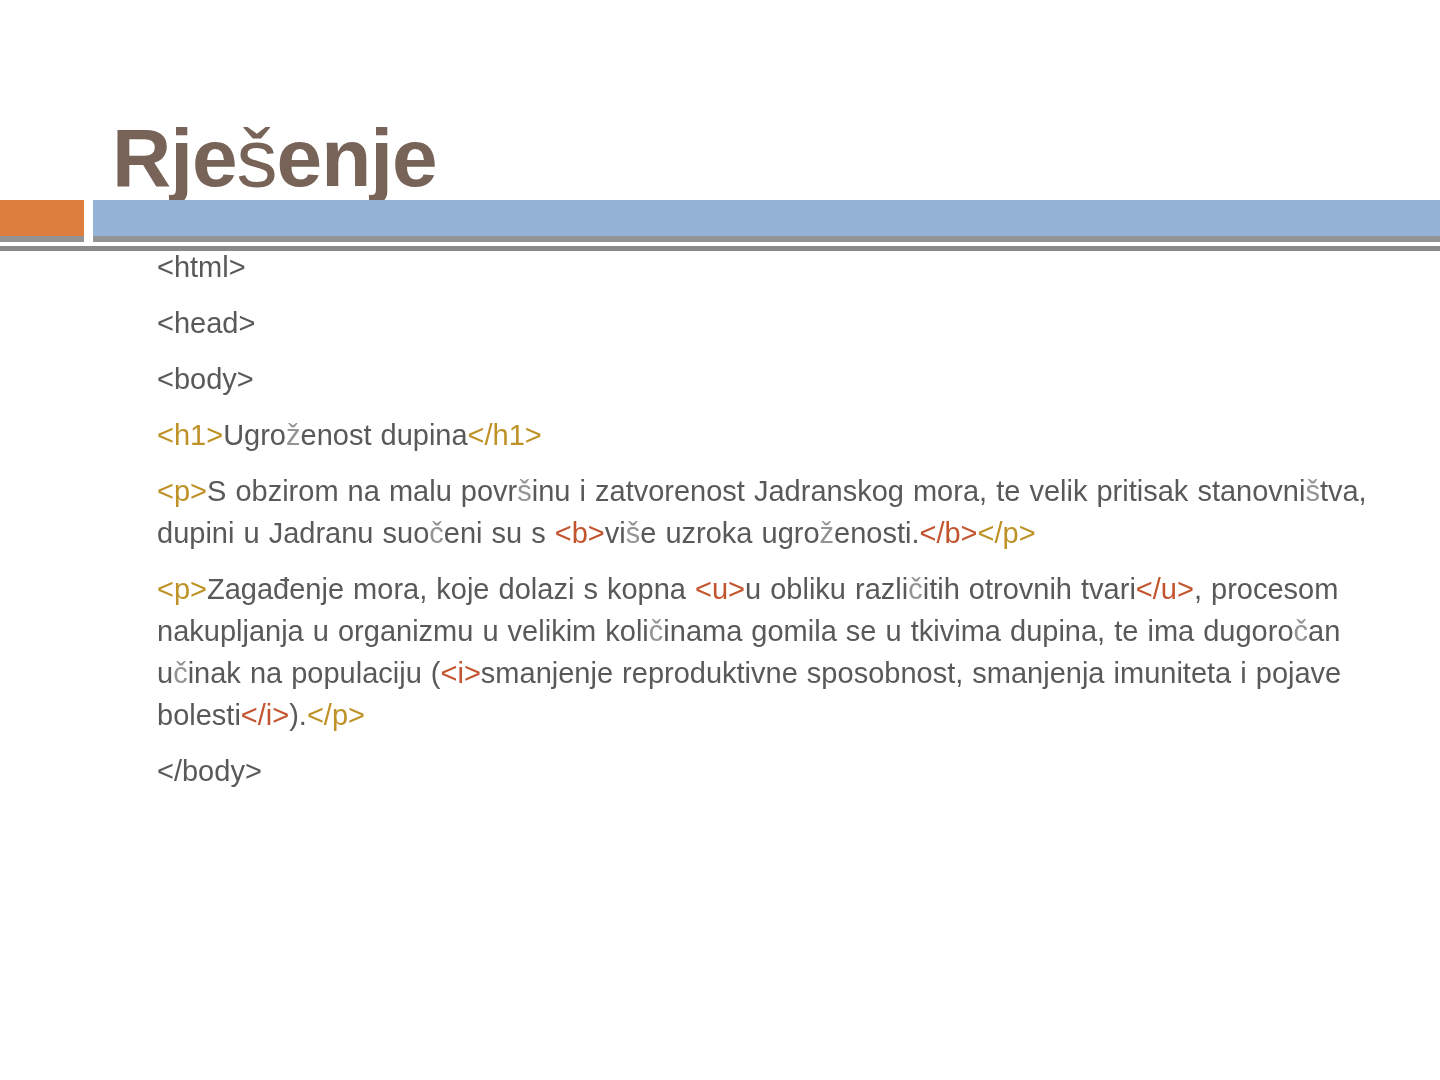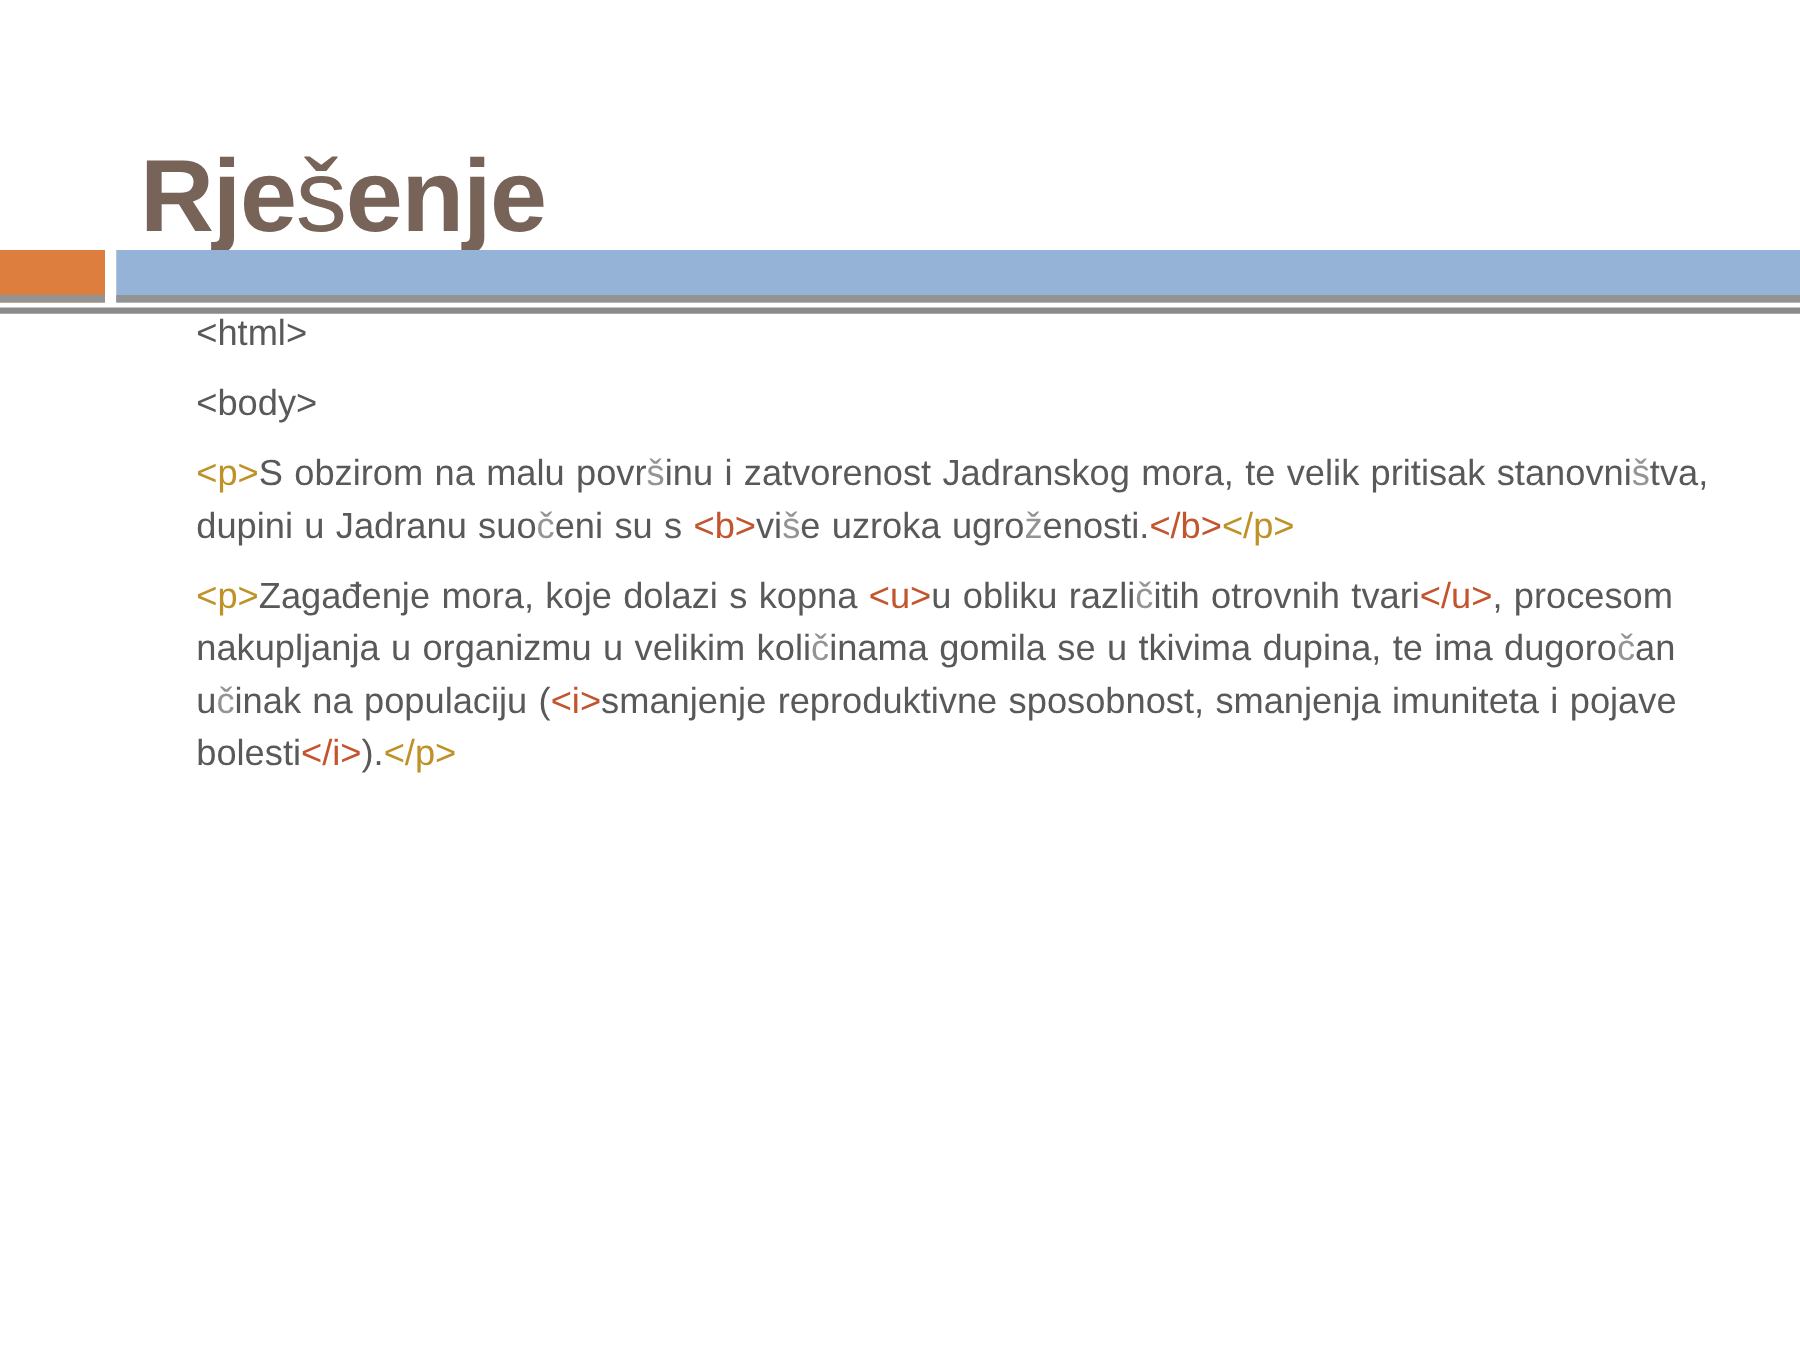--- a/index.html
+++ b/index.html
@@ -87,18 +87,21 @@
 <div class="slide">
 
   <h1 class="slide-title">Rje<span class="fbt">š</span>enje</h1>
 
   <div class="accent-bar-orange"></div>
   <div class="accent-bar-blue"></div>
   <div class="divider-line"></div>
 
   <div class="code-area">
       <div class="code-line"><span class="seg-text">&lt;html&gt;</span></div>
+      <div class="code-line"><span class="seg-text">&lt;head&gt;</span></div>
       <div class="code-line"><span class="seg-text">&lt;body&gt;</span></div>
+      <div class="code-line"><span class="seg-gold">&lt;h1&gt;</span><span class="seg-text">Ugro<span class="fb">ž</span>enost dupina</span><span class="seg-gold">&lt;/h1&gt;</span></div>
       <div class="code-line"><span class="seg-gold">&lt;p&gt;</span><span class="seg-text">S obzirom na malu povr<span class="fb">š</span>inu i zatvorenost Jadranskog mora, te velik pritisak stanovni<span class="fb">š</span>tva, dupini u Jadranu suo<span class="fb">č</span>eni su s </span><span class="seg-rust">&lt;b&gt;</span><span class="seg-text">vi<span class="fb">š</span>e uzroka ugro<span class="fb">ž</span>enosti.</span><span class="seg-rust">&lt;/b&gt;</span><span class="seg-gold">&lt;/p&gt;</span></div>
       <div class="code-line"><span class="seg-gold">&lt;p&gt;</span><span class="seg-text">Zagađenje mora, koje dolazi s kopna </span><span class="seg-rust">&lt;u&gt;</span><span class="seg-text">u obliku razli<span class="fb">č</span>itih otrovnih tvari</span><span class="seg-rust">&lt;/u&gt;</span><span class="seg-text">, procesom nakupljanja u organizmu u velikim koli<span class="fb">č</span>inama gomila se u tkivima dupina, te ima dugoro<span class="fb">č</span>an u<span class="fb">č</span>inak na populaciju (</span><span class="seg-rust">&lt;i&gt;</span><span class="seg-text">smanjenje reproduktivne sposobnost, smanjenja imuniteta i pojave bolesti</span><span class="seg-rust">&lt;/i&gt;</span><span class="seg-text">).</span><span class="seg-gold">&lt;/p&gt;</span></div>
+      <div class="code-line"><span class="seg-text">&lt;/body&gt;</span></div>
     </div>
 
 </div>
 
 </body></html>

